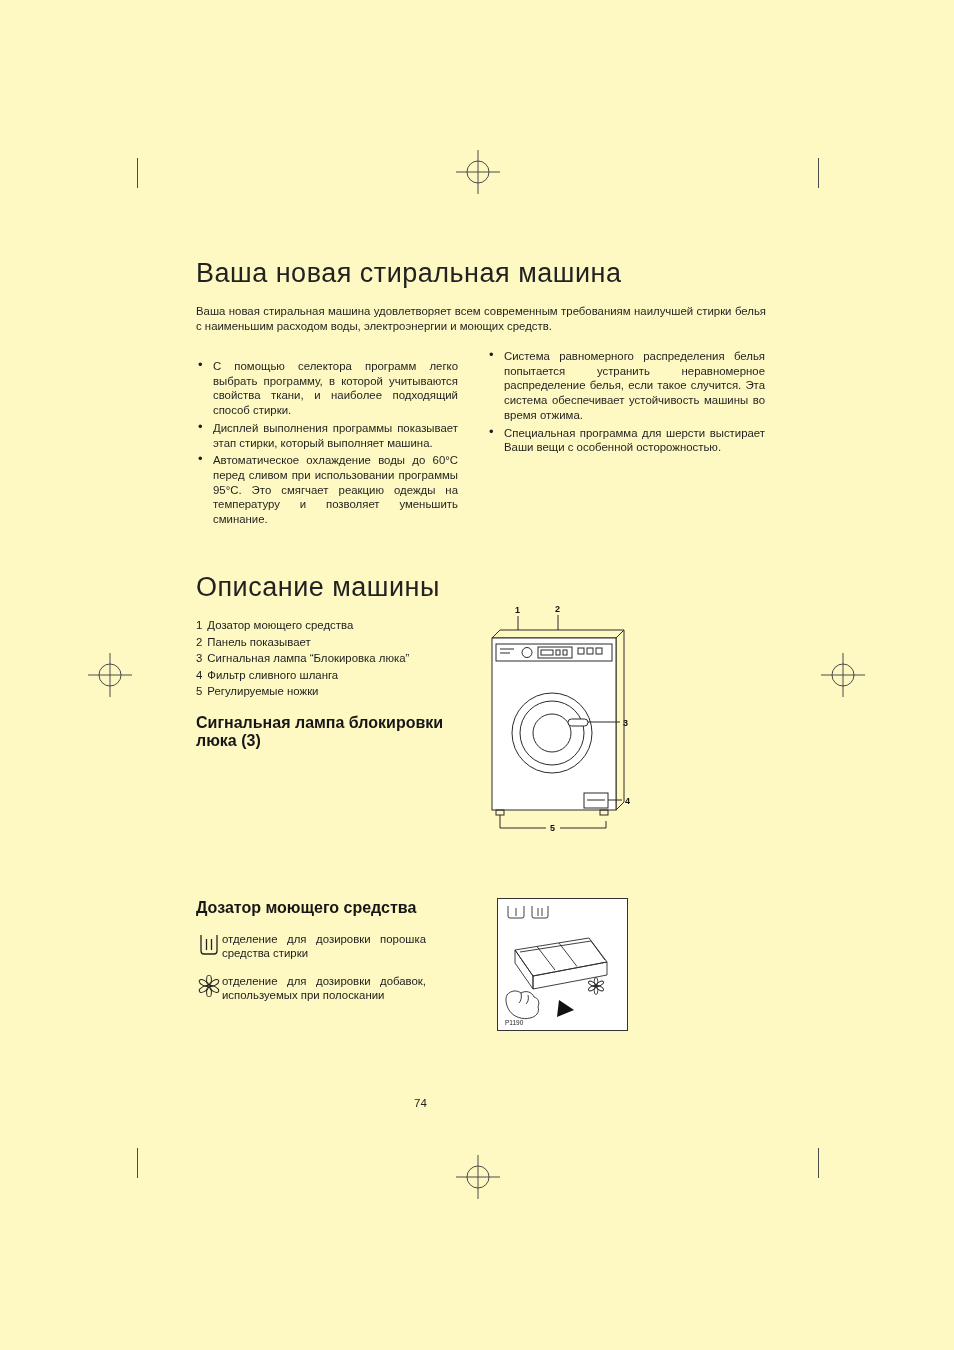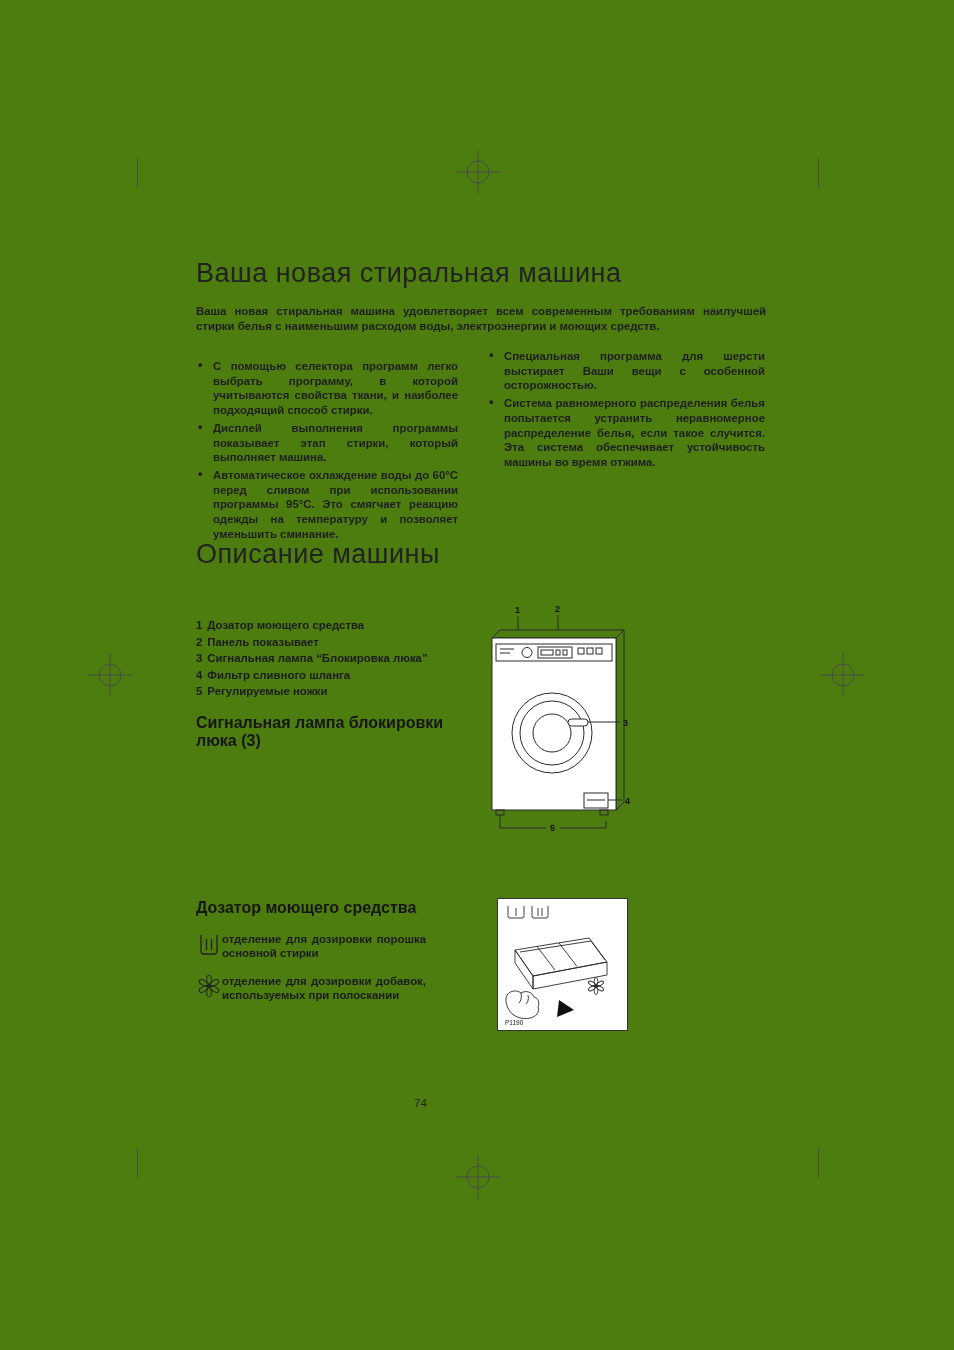--- a/index.html
+++ b/index.html
@@ -1,32 +1,32 @@
 <!DOCTYPE html>
 <html><head>
 <meta charset="utf-8">
 <style>
   html,body { margin:0; padding:0; background:#e8e8e8; }
   .page {
     position:relative; width:954px; height:1350px; margin:0 auto;
-    background:#4d7c0f; overflow:hidden;
+    background:#fef9c3; overflow:hidden;
     font-family:"Liberation Sans","DejaVu Sans",sans-serif;
     color:#1c1c1c;
   }
   
   .tick { position:absolute; width:1px; height:30px; background:#4a4a4a; }
   .reg  { position:absolute; width:44px; height:44px; }
   .reg svg { display:block; }
   
   .h1 {
     position:absolute; font-size:27px; font-weight:400; letter-spacing:0.5px;
     color:#222;
   }
   .body-text { font-size:11.4px; line-height:14.7px; text-align:justify; color:#1f1f1f; }
-  .abs { position:absolute;font-weight:bold; }
+  .abs { position:absolute; }
   .bullet { position:relative; padding-left:17px; margin-bottom:3px; }
   .bullet::before { content:"\2022"; position:absolute; left:2px; top:-1px; font-size:13px; }
   .subhead { position:absolute; font-size:16px; font-weight:bold; line-height:18px; color:#161616; }
   
   .part-row { font-size:11.4px; line-height:16.6px; }
   .part-num { display:inline-block; margin-right:5px; }
   
   .disp-item { display:flex; margin-bottom:13px; }
   .disp-icon { flex:0 0 24px; padding-top:1px; }
   .disp-text { width:204px; font-size:11.4px; line-height:14.4px; text-align:justify; }
@@ -85,25 +85,25 @@
 
   <div class="abs body-text" style="left:196px; top:304px; width:570px;">Ваша новая стиральная машина удовлетворяет всем современным требованиям наилучшей стирки белья с наименьшим расходом воды, электроэнергии и моющих средств.</div>
 
   <div class="abs" style="left:196px; top:359px; width:262px;">
     <div class="bullet body-text">С помощью селектора программ легко выбрать программу, в которой учитываются свойства ткани, и наиболее подходящий способ стирки.</div>
     <div class="bullet body-text">Дисплей выполнения программы показывает этап стирки, который выполняет машина.</div>
     <div class="bullet body-text">Автоматическое охлаждение воды до 60°C перед сливом при использовании программы 95°C. Это смягчает реакцию одежды на температуру и позволяет уменьшить сминание.</div>
   </div>
 
   <div class="abs" style="left:487px; top:349px; width:278px;">
+    <div class="bullet body-text">Система равномерного распределения белья попытается устранить неравномерное распределение белья, если такое случится. Эта система обеспечивает устойчивость машины во время отжима.</div>
     <div class="bullet body-text">Специальная программа для шерсти выстирает Ваши вещи с особенной осторожностью.</div>
-    <div class="bullet body-text">Система равномерного распределения белья попытается устранить неравномерное распределение белья, если такое случится. Эта система обеспечивает устойчивость машины во время отжима.</div>
-  </div>
-
-  <div class="h1" style="left:196px; top:539px;">Описание машины</div>
+  </div>
+
+  <div class="h1" style="left:196px; top:572px;">Описание машины</div>
 
   <div class="abs" style="left:196px; top:617px;">
     <div class="part-row"><span class="part-num">1</span><span>Дозатор моющего средства</span></div>
     <div class="part-row"><span class="part-num">2</span><span>Панель показывает</span></div>
     <div class="part-row"><span class="part-num">3</span><span>Сигнальная лампа “Блокировка люка”</span></div>
     <div class="part-row"><span class="part-num">4</span><span>Фильтр сливного шланга</span></div>
     <div class="part-row"><span class="part-num">5</span><span>Регулируемые ножки</span></div>
   </div>
 
   <svg class="fig" style="left:480px; top:600px;" width="170" height="240" viewBox="0 0 170 240">
@@ -156,21 +156,21 @@
     <div class="disp-item">
       <span class="disp-icon">
         <svg width="22" height="24" viewBox="0 0 22 24">
             <g stroke="#222" fill="none" stroke-width="1.3">
               <path d="M3,2 V18 Q3,21 6,21 H16 Q19,21 19,18 V2"></path>
               <line x1="8.5" y1="6" x2="8.5" y2="17"></line>
               <line x1="13.5" y1="6" x2="13.5" y2="17"></line>
             </g>
           </svg>
       </span>
-      <span class="disp-text">отделение для дозировки порошка основной стирки</span>
+      <span class="disp-text">отделение для дозировки порошка средства стирки</span>
     </div>
     <div class="disp-item">
       <span class="disp-icon">
         <svg width="22" height="22" viewBox="0 0 22 22">
             <g transform="translate(11,11)" stroke="#222" fill="none" stroke-width="1">
               <ellipse cx="0" cy="-6" rx="2.4" ry="5"></ellipse>
               <ellipse cx="0" cy="-6" rx="2.4" ry="5" transform="rotate(60)"></ellipse>
               <ellipse cx="0" cy="-6" rx="2.4" ry="5" transform="rotate(120)"></ellipse>
               <ellipse cx="0" cy="-6" rx="2.4" ry="5" transform="rotate(180)"></ellipse>
               <ellipse cx="0" cy="-6" rx="2.4" ry="5" transform="rotate(240)"></ellipse>

